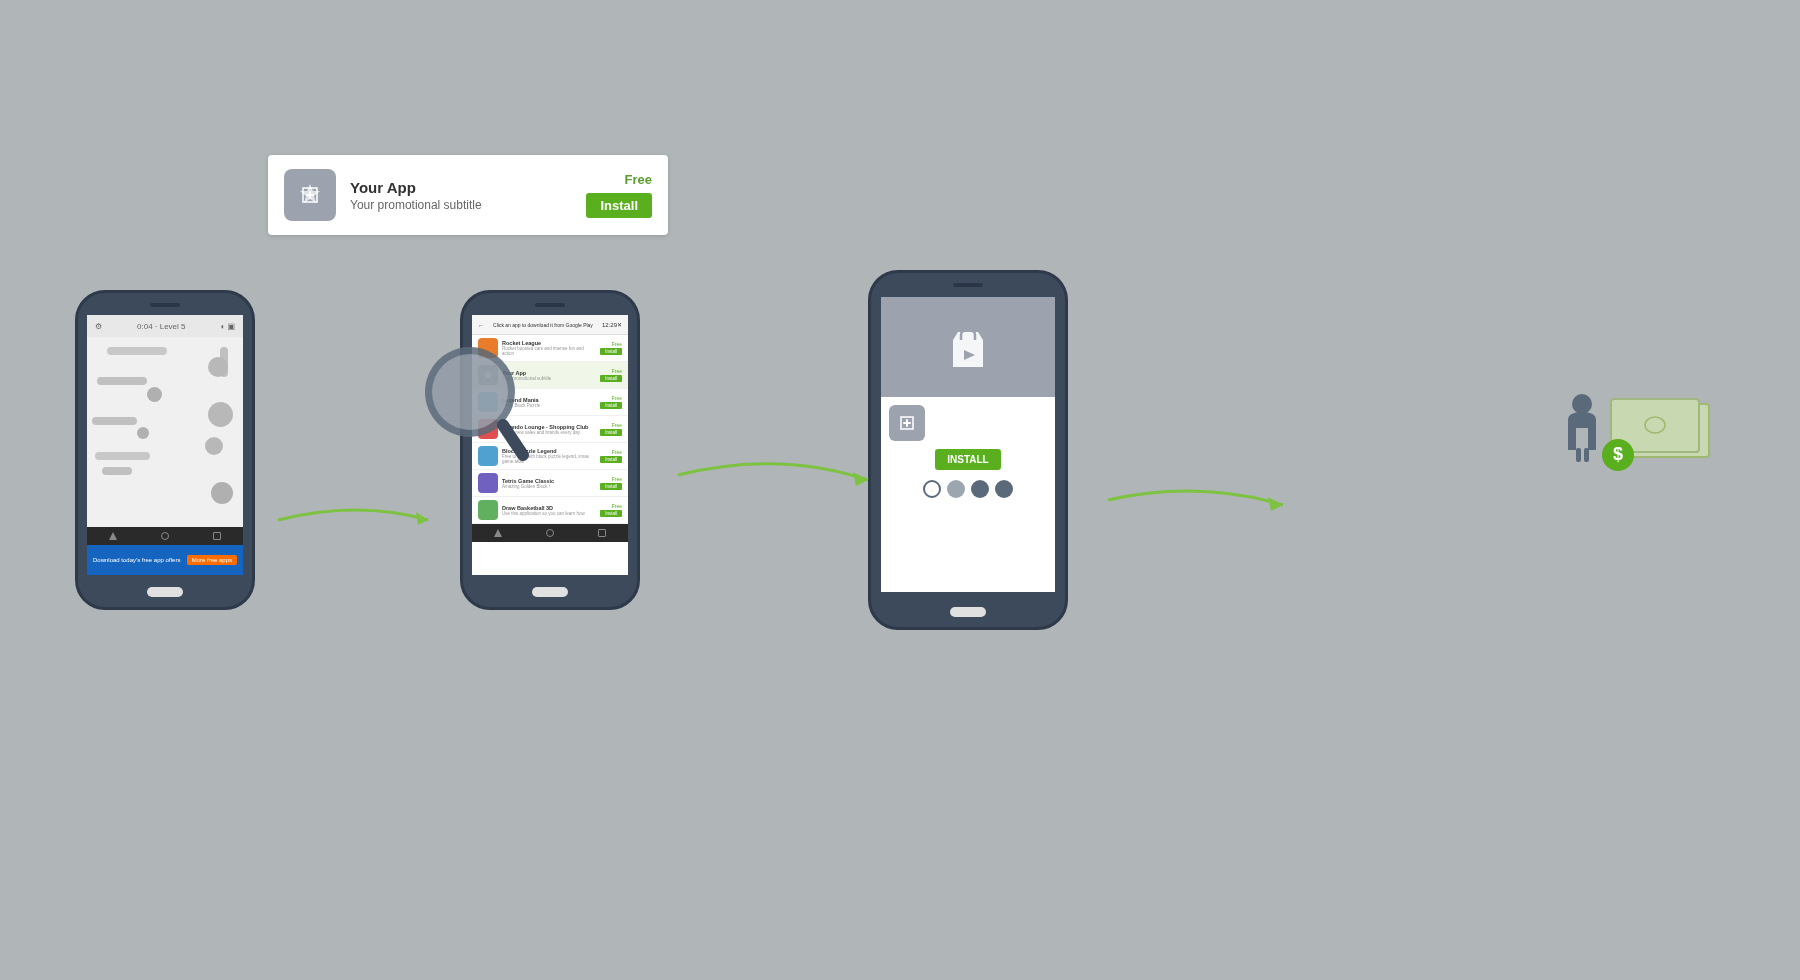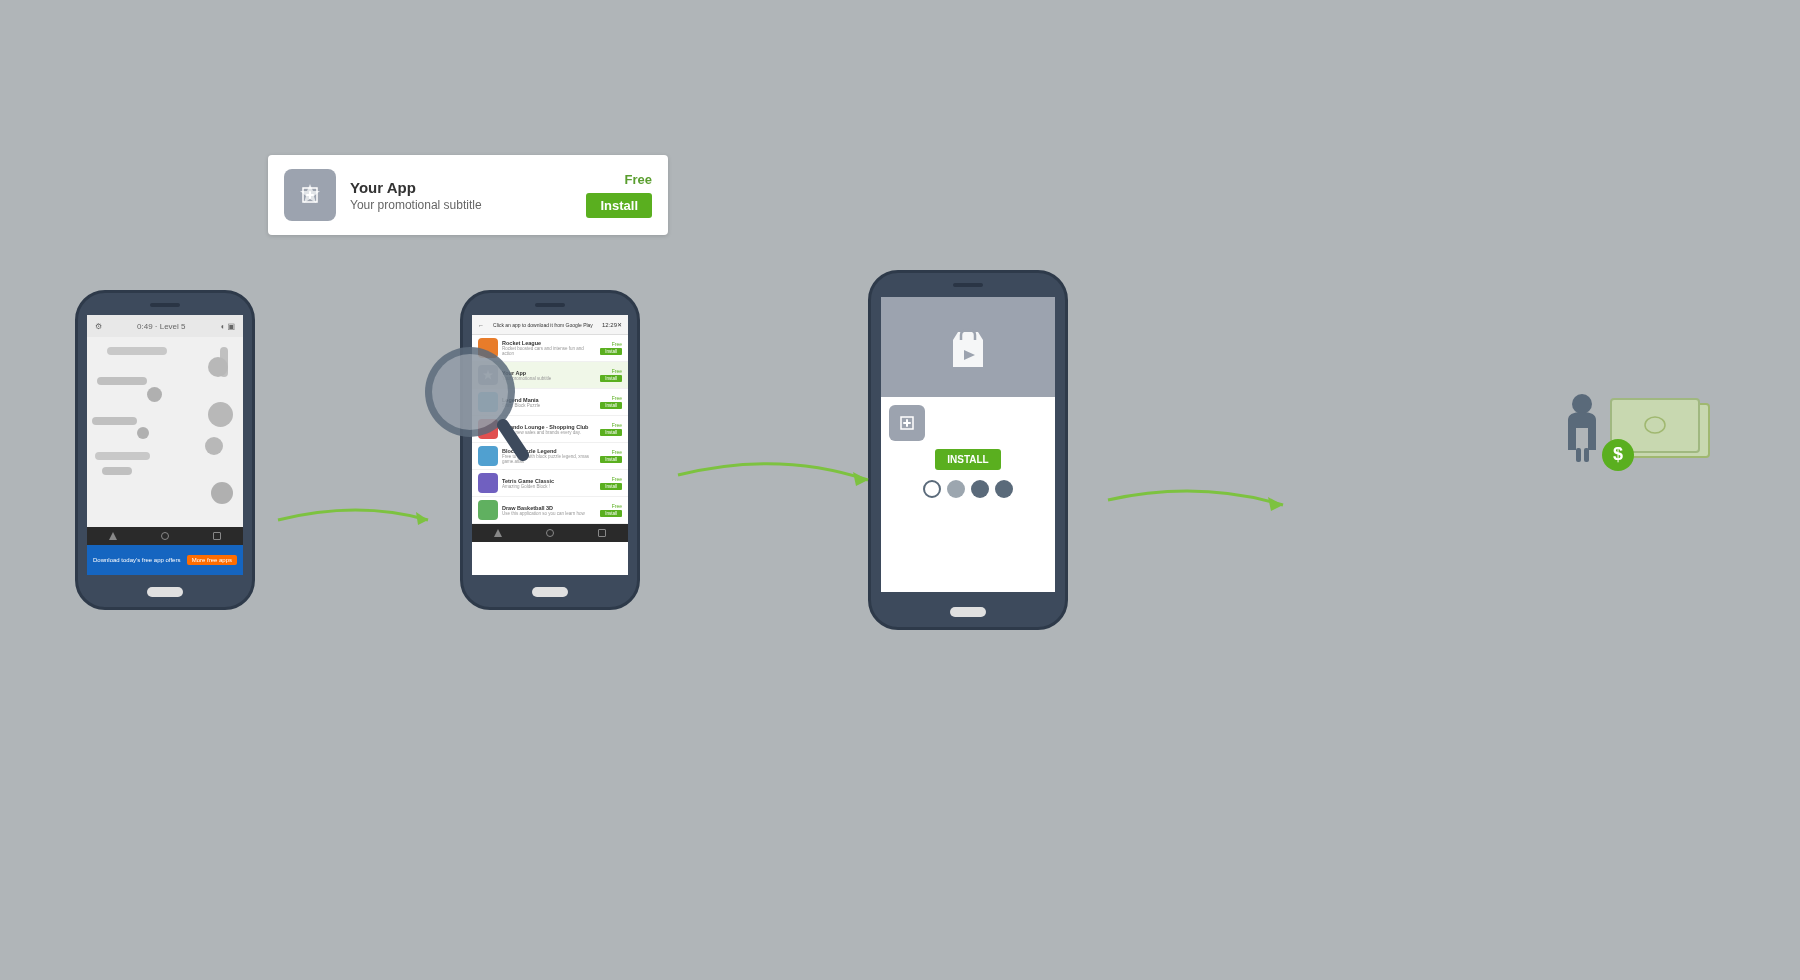--- a/index.html
+++ b/index.html
@@ -361,21 +361,21 @@
     <span class="ad-price">Free</span>
     <button class="ad-install-btn">Install</button>
   </div>
 </div>
 
 <div class="phone phone1">
   <div class="phone-speaker"></div>
   <div class="phone-screen">
     <div class="game-header">
       <span>⚙</span>
-      <span>0:49 · Level 5</span>
+      <span>0:04 · Level 5</span>
       <span>◐ ▣</span>
     </div>
     <div class="game-content">
 
       <div style="position:absolute;top:10px;left:20px;width:60px;height:8px;background:#c8c8c8;border-radius:4px;"></div>
       <div style="position:absolute;top:10px;right:15px;width:8px;height:30px;background:#c0c0c0;border-radius:4px;"></div>
       <div style="position:absolute;top:20px;right:15px;width:20px;height:20px;background:#b8b8b8;border-radius:50%;"></div>
       <div style="position:absolute;top:40px;left:10px;width:50px;height:8px;background:#c0c0c0;border-radius:4px;"></div>
       <div style="position:absolute;top:50px;left:60px;width:15px;height:15px;background:#b0b0b0;border-radius:50%;"></div>
       <div style="position:absolute;top:65px;right:10px;width:25px;height:25px;background:#b8b8b8;border-radius:50%;"></div>

